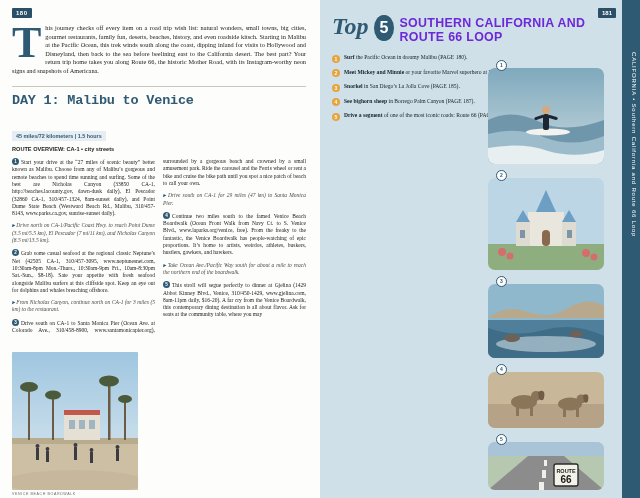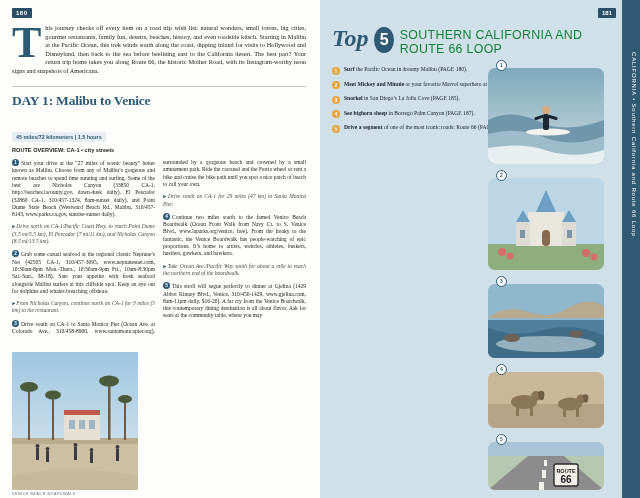--- a/index.html
+++ b/index.html
@@ -32,21 +32,21 @@
     float:left;margin:2px 4px 0 0;
   }
   .intro-text{
     font-size:6.3px;line-height:8.6px;text-align:justify;color:#1b1b1b;
     column-count:1;
   }
   .rule{
     border:0;border-top:1px solid #c9c9c4;margin:10px 0 6px 0;
   }
   .day-title{
-    font-family:Liberation Serif, serif;
+    font-family:Liberation Mono, monospace;
     font-size:13.5px;font-weight:bold;color:#2f5a74;letter-spacing:-.2px;
     margin:0 0 16px 0;
   }
   .day-meta{
     display:inline-block;background:#e7eef3;color:#2f5a74;
     font-family:"Liberation Sans",sans-serif;font-size:5.4px;font-weight:bold;
     padding:2px 4px;margin-bottom:5px;
   }
   .route-overview{
     font-family:"Liberation Sans",sans-serif;font-size:5.6px;
@@ -73,40 +73,40 @@
   }
   .caption{
     position:absolute;left:12px;bottom:2px;
     font-family:"Liberation Sans",sans-serif;font-size:3.6px;
     letter-spacing:.6px;color:#6a6a6a;text-transform:uppercase;
   }
 
   
   .right-page{
     width:320px;height:498px;background:#cfe0e8;position:relative;
-    box-sizing:border-box;padding:14px 26px 8px 12px;
+    box-sizing:border-box;padding:2px 26px 8px 12px;
   }
   .folio-r{
     position:absolute;top:8px;right:10px;
     background:#2a4f66;color:#fff;font-family:"Liberation Sans",sans-serif;
     font-size:6px;font-weight:bold;padding:2px 4px;border-radius:1px;
   }
   .top-head{display:flex;align-items:flex-start;gap:6px;margin-top:12px;}
   .top-word{
     font-family:"Liberation Serif",serif;font-style:italic;font-weight:bold;
     font-size:24px;color:#2f5a74;line-height:24px;
   }
   .top-circle{
     width:26px;height:26px;border-radius:50%;background:#2f5a74;color:#fff;
     font-family:"Liberation Sans",sans-serif;font-size:16px;font-weight:bold;
     display:flex;align-items:center;justify-content:center;margin-top:1px;
   }
   .top-title{
-    font-family:"Liberation Sans",sans-serif;font-weight:normal;
-    font-size:12.4px;line-height:14px;color:#15803d;letter-spacing:.3px;
+    font-family:"Liberation Sans",sans-serif;font-weight:bold;
+    font-size:12.4px;line-height:14px;color:#6d28d9;letter-spacing:.3px;
     margin-top:2px;
   }
   .top-list{margin:10px 0 0 0;padding:0;list-style:none;}
   .top-list li{
     display:flex;gap:4px;font-size:5.6px;line-height:7.6px;color:#14222b;
     margin-bottom:6px;
   }
   .tnum{
     flex:0 0 auto;width:8px;height:8px;border-radius:50%;background:#e8a33d;
     color:#fff;font-family:"Liberation Sans",sans-serif;font-size:5px;

